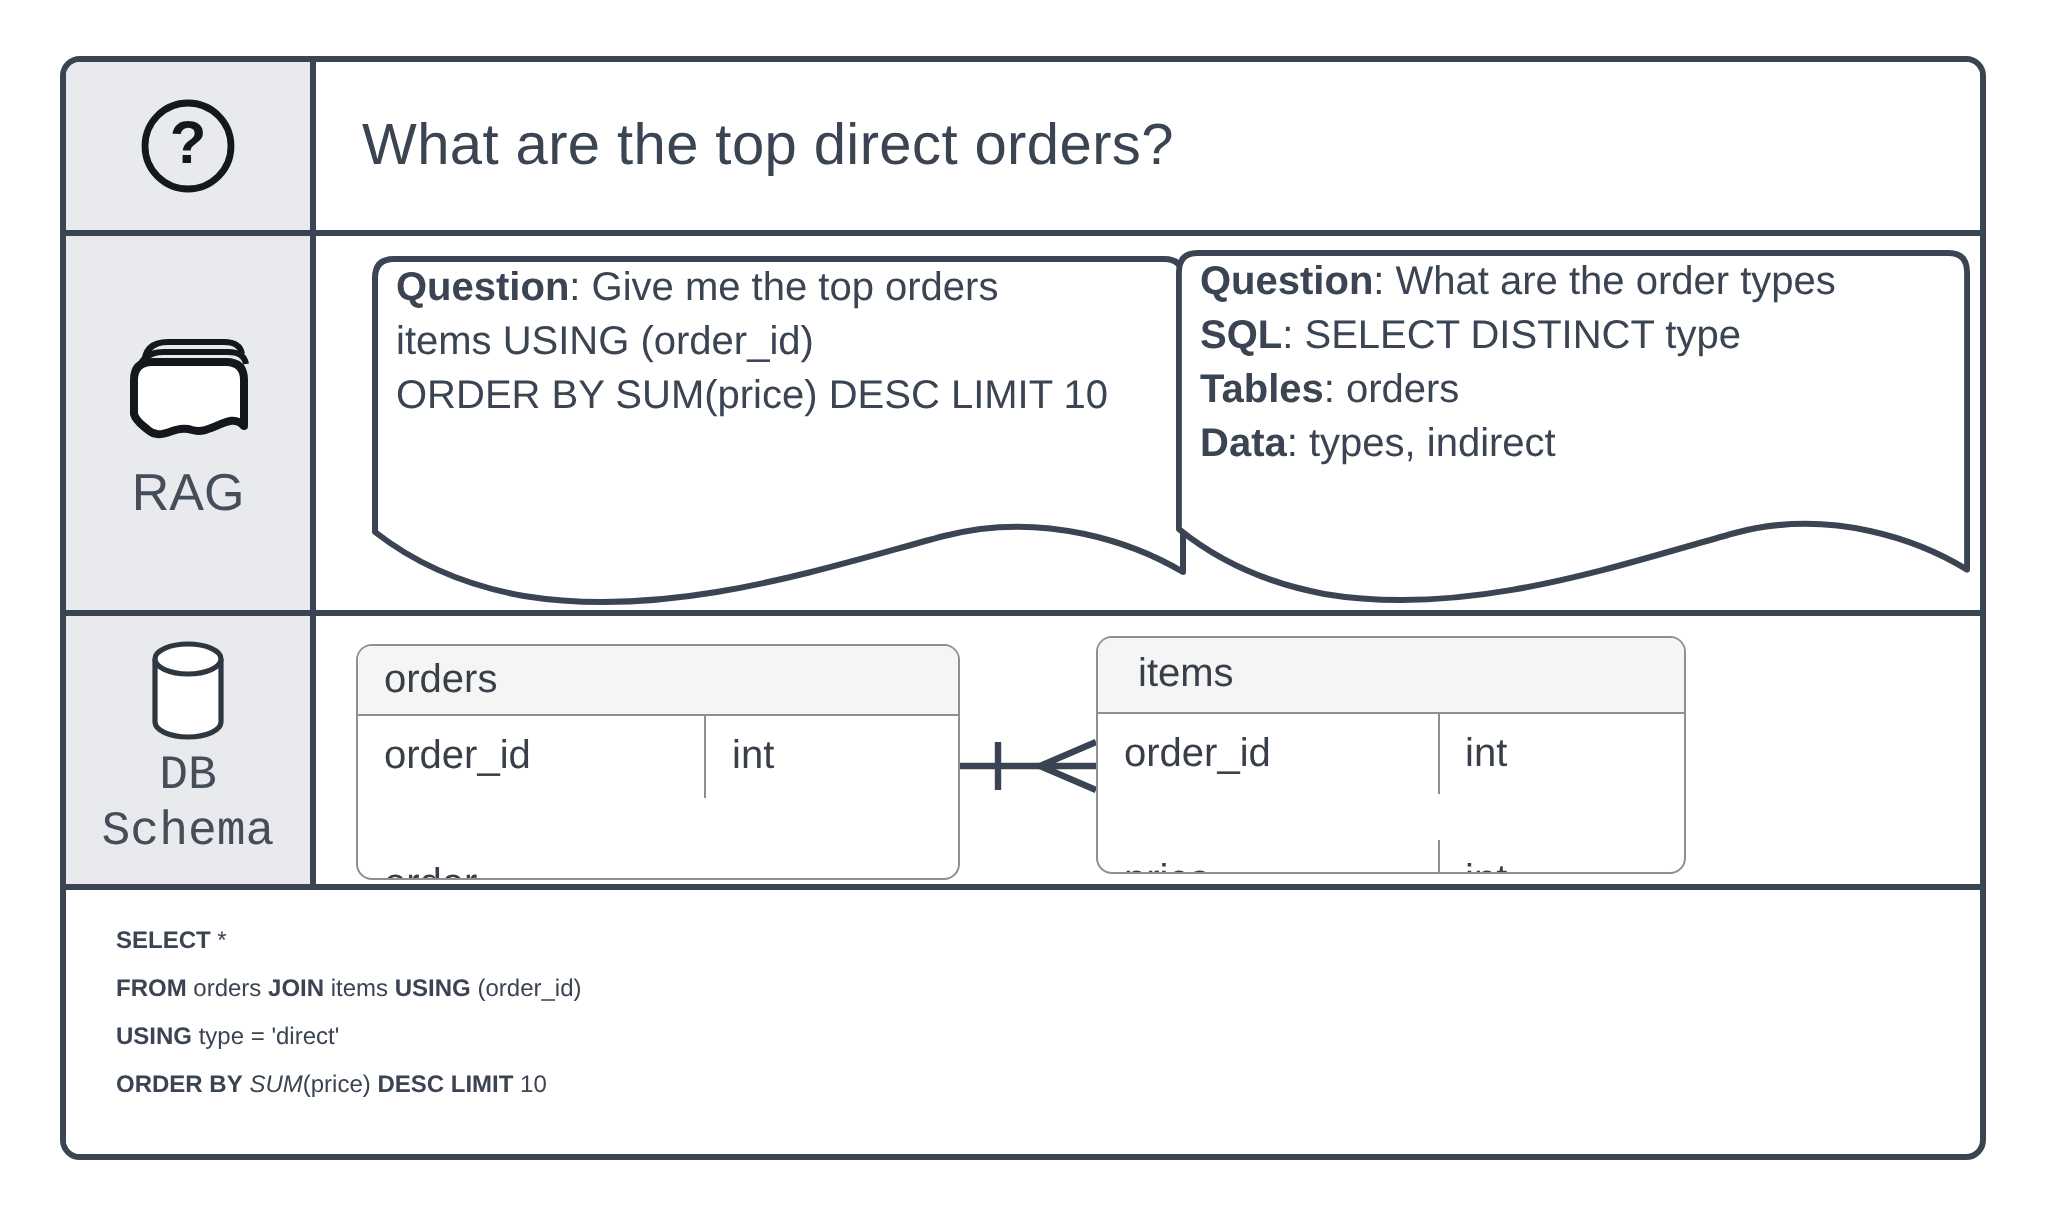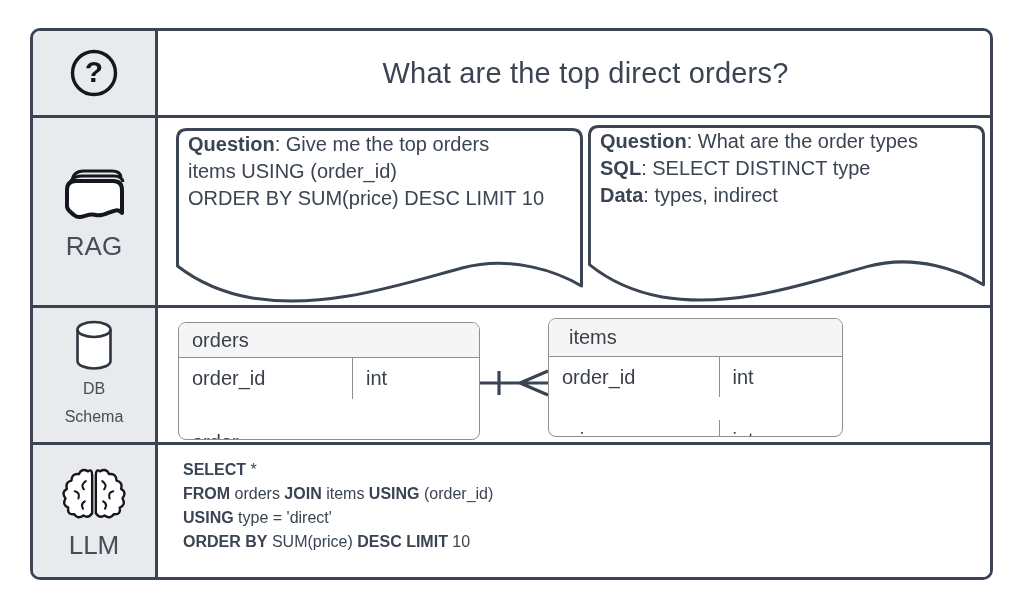--- a/index.html
+++ b/index.html
@@ -5,61 +5,61 @@
   html,body{margin:0;padding:0;background:#ffffff;}
   body{font-family:"Liberation Sans","DejaVu Sans",sans-serif;color:#3a4452;}
   .canvas{position:relative;width:1024px;height:608px;background:#ffffff;overflow:hidden;}
 
   .frame{
     position:absolute;left:30px;top:28px;width:963px;height:552px;
     box-sizing:border-box;border:3px solid #3a4452;border-radius:10px;
     display:grid;grid-template-columns:125px 1fr;grid-template-rows:87px 190px 137px 1fr;
     background:#ffffff;overflow:hidden;
   }
-  .cell{box-sizing:border-box;position:relative;justify-content:center;}
+  .cell{box-sizing:border-box;position:relative;}
   .side{
     background:#e8eaee;border-right:3px solid #3a4452;border-bottom:3px solid #3a4452;
     display:flex;flex-direction:column;align-items:center;justify-content:center;
   }
   .side.last{border-bottom:none;}
   .main{background:#ffffff;border-bottom:3px solid #3a4452;position:relative;}
   .main.last{border-bottom:none;}
 
   .side-label{font-size:26px;line-height:29px;color:#454d59;text-align:right;margin-top:7px;}
-  .side-label.small{font-size:16px;line-height:28px;margin-top:5px;}
+  .side-label.small{font-size:24px;line-height:28px;margin-top:5px;font-family:Liberation Mono, monospace;}
 
   
   .title-row{display:flex;align-items:center;}
   .q-title{font-size:29px;color:#3a4452;padding-left:23px;letter-spacing:.2px;}
 
   
   .doc-card{position:absolute;}
   .doc-card svg{position:absolute;left:0;top:0;overflow:visible;}
   .doc-text{position:relative;padding:3px 10px 0 12px;font-size:20px;line-height:27px;color:#3a4452;}
   .doc-text .ln{white-space:nowrap;}
   .b{font-weight:700;}
-  .i{}
+  .i{font-style:italic;}
 
   
   .er-table{
     position:absolute;box-sizing:border-box;background:#ffffff;
     border:1.5px solid #8f8f8f;border-radius:8px;overflow:hidden;
     font-size:20px;color:#383f48;
   }
   .er-head{
     background:#f5f5f6;border-bottom:1.5px solid #8f8f8f;
     display:flex;align-items:center;box-sizing:border-box;
   }
   .er-body{display:grid;grid-template-columns:50% 50%;gap:23px;}
   .er-cell{display:flex;align-items:center;padding-left:13px;box-sizing:border-box;}
   .er-cell.c2{border-left:1.5px solid #8f8f8f;}
   .connector{position:absolute;overflow:visible;}
 
   
-  .sql-block{padding:13px 0 0 25px;font-size:16px;line-height:24px;color:#3a4452;}
+  .sql-block{padding:13px 0 0 25px;font-size:12px;line-height:24px;color:#3a4452;}
   .sql-block .ln{white-space:nowrap;}
 
   .icon-svg{display:block;}
 </style>
 </head>
 <body>
 
 <div class="canvas">
   <div class="frame">
 
@@ -80,21 +80,21 @@
         <svg class="icon-svg" width="64" height="62" viewBox="0 0 64 62">
           <path d="M10 20 Q10 8 22 8 L50 8 Q58 8 59 14" fill="none" stroke="#14171c" stroke-width="3"></path>
           <path d="M7 26 Q7 13 20 13 L52 13 Q60 13 61 19" fill="none" stroke="#14171c" stroke-width="3"></path>
           <path d="M12 52 C10 50 6 48 5 44 L5 27 Q5 18 14 18 L51 18 Q60 18 60 27 L60 50 C53 42 44 55 34 52 C25 49 19 58 12 52 Z" fill="#ffffff" stroke="#14171c" stroke-width="4" stroke-linejoin="round"></path>
         </svg>
       </span>
       <div class="side-label">RAG</div>
     </div>
     <div class="cell main">
 
-      <div class="doc-card" style="left:18px;top:10px;width:412px;height:175px;">
+      <div class="doc-card" style="left:28px;top:10px;width:412px;height:175px;">
         <svg width="407" height="175" viewBox="0 0 407 175" preserveAspectRatio="none">
           <path d="M11 1.5 L396 1.5 Q405.5 1.5 405.5 11 L405.5 158
                    C382 144 336 127 286 140
                    C226 156 150 182 76 170
                    C48 165 22 154 1.5 138
                    L1.5 11 Q1.5 1.5 11 1.5 Z" fill="#ffffff" stroke="#3a4452" stroke-width="3" stroke-linejoin="round"></path>
         </svg>
         <div class="doc-text">
           <div class="ln"><span class="b">Question</span><span>: Give me the top orders</span></div>
           <div class="ln"><span>items USING (order_id)</span></div>
@@ -106,20 +106,21 @@
         <svg width="397" height="177" viewBox="0 0 407 175" preserveAspectRatio="none">
           <path d="M11 1.5 L396 1.5 Q405.5 1.5 405.5 11 L405.5 158
                    C382 144 336 127 286 140
                    C226 156 150 182 76 170
                    C48 165 22 154 1.5 138
                    L1.5 11 Q1.5 1.5 11 1.5 Z" fill="#ffffff" stroke="#3a4452" stroke-width="3" stroke-linejoin="round"></path>
         </svg>
         <div class="doc-text">
           <div class="ln"><span class="b">Question</span><span>: What are the order types</span></div>
           <div class="ln"><span class="b">SQL</span><span>: SELECT DISTINCT type</span></div>
+          <div class="ln"><span class="b">Tables</span><span>: orders</span></div>
           <div class="ln"><span class="b">Data</span><span>: types, indirect</span></div>
         </div>
       </div>
     </div>
 
     <div class="cell side">
       <span>
         <svg class="icon-svg" width="42" height="50" viewBox="0 0 42 50">
           <path d="M4.5 9.5 L4.5 41 A16.5 7.5 0 0 0 37.5 41 L37.5 9.5" fill="#ffffff" stroke="#2e3640" stroke-width="2.6"></path>
           <ellipse cx="21" cy="9.5" rx="16.5" ry="7.5" fill="#ffffff" stroke="#2e3640" stroke-width="2.6"></ellipse>
@@ -149,31 +150,20 @@
         <div class="er-head" style="height:38px;padding-left:20px;">items</div>
         <div class="er-body" style="grid-template-rows:40px 40px;">
           <div class="er-cell c1">order_id</div>
           <div class="er-cell c2">int</div>
           <div class="er-cell c1">price</div>
           <div class="er-cell c2">int</div>
         </div>
       </div>
     </div>
 
-    <div class="cell side last">
-      <span>
-        <svg class="icon-svg" width="68" height="62" viewBox="-2 4 74 62">
-          <path d="M33 57 Q29 63 23.5 59.5 Q17 64 13.5 58 Q5.5 59 7 51 Q0 48 4 41 Q-1 34 5.5 30.5 Q3.5 23 10.5 21.5 Q10.5 13.5 18.5 14.5 Q21.5 7.5 28.5 11.5 Q33 8 33 16 Z" fill="#ffffff" stroke="#14171c" stroke-width="2.6" stroke-linejoin="round"></path>
-          <path d="M37 57 Q41 63 46.5 59.5 Q53 64 56.5 58 Q64.5 59 63 51 Q70 48 66 41 Q71 34 64.5 30.5 Q66.5 23 59.5 21.5 Q59.5 13.5 51.5 14.5 Q48.5 7.5 41.5 11.5 Q37 8 37 16 Z" fill="#ffffff" stroke="#14171c" stroke-width="2.6" stroke-linejoin="round"></path>
-          <path d="M26 22 Q20 26 24 31 M14 33 Q20 34 18 41 M25 44 Q20 47 23 52" fill="none" stroke="#14171c" stroke-width="2.2" stroke-linecap="round"></path>
-          <path d="M44 22 Q50 26 46 31 M56 33 Q50 34 52 41 M45 44 Q50 47 47 52" fill="none" stroke="#14171c" stroke-width="2.2" stroke-linecap="round"></path>
-        </svg>
-      </span>
-      <div class="side-label">LLM</div>
-    </div>
     <div class="cell main last">
       <div class="sql-block">
         <div class="ln"><span class="b">SELECT</span><span> *</span></div>
         <div class="ln"><span class="b">FROM</span><span> orders </span><span class="b">JOIN</span><span> items </span><span class="b">USING</span><span> (order_id)</span></div>
         <div class="ln"><span class="b">USING</span><span> type = 'direct'</span></div>
         <div class="ln"><span class="b">ORDER BY</span><span> </span><span class="i">SUM</span><span>(price) </span><span class="b">DESC LIMIT</span><span> 10</span></div>
       </div>
     </div>
 
   </div>

